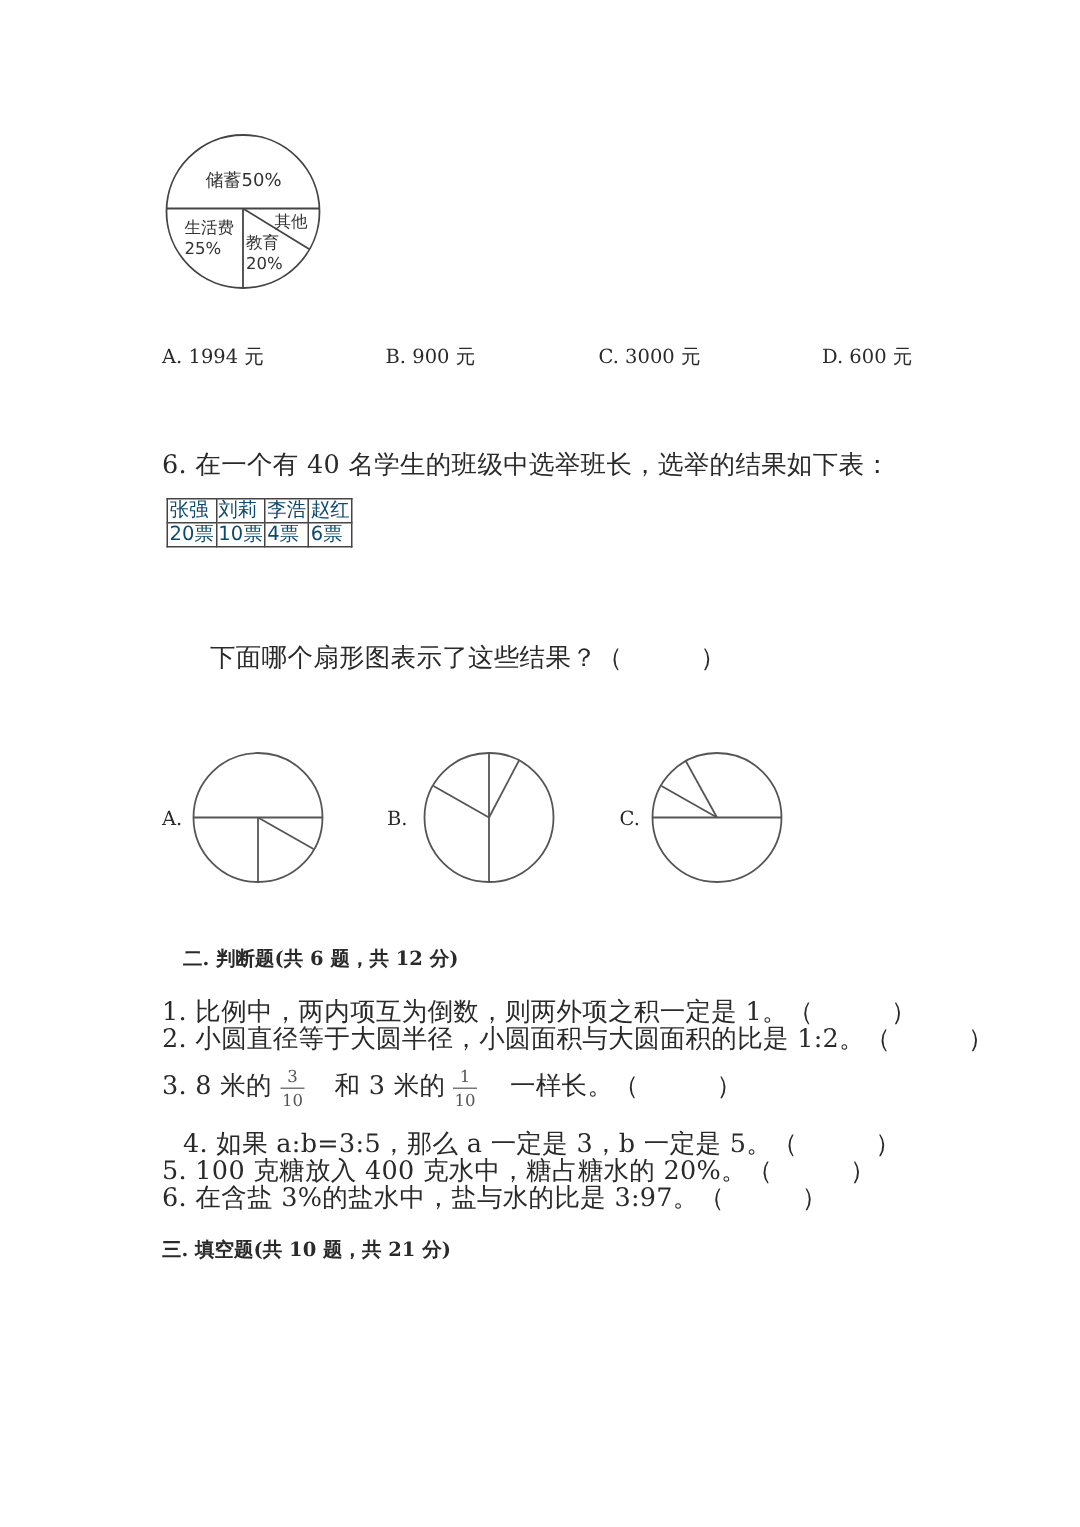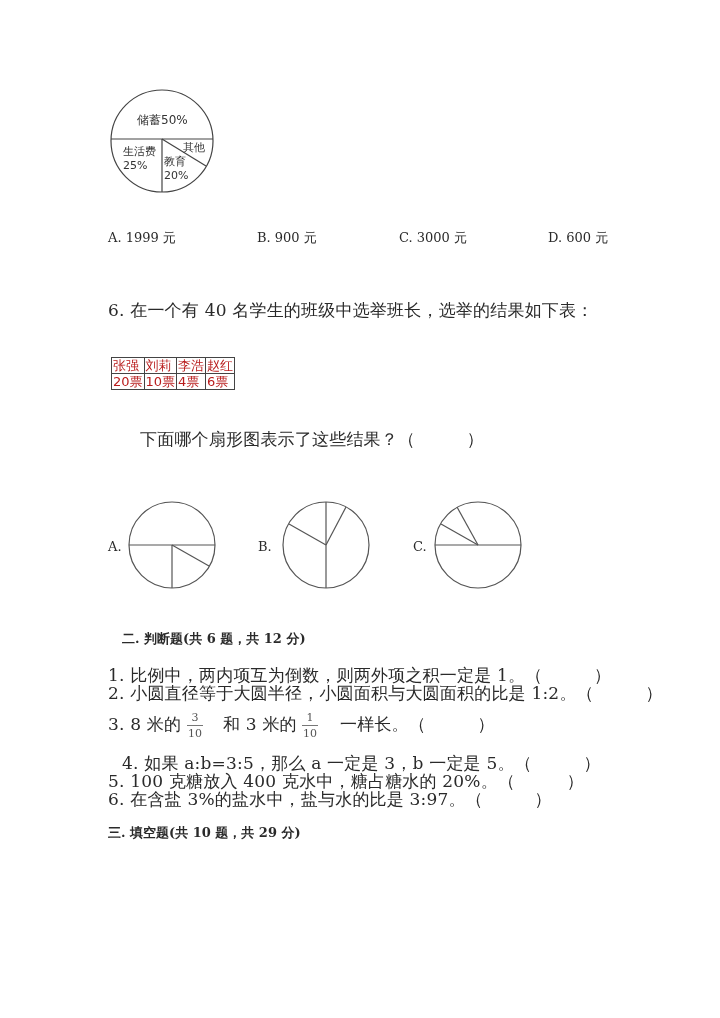--- a/index.html
+++ b/index.html
@@ -7,24 +7,24 @@
     width: 720px; height: 1018px; position: relative; overflow: hidden;
     font-family: "DejaVu Serif", "Liberation Serif", serif;
     color: #2a2a2a;
   }
   .abs { position: absolute; white-space: nowrap; }
   .txt { font-size: 17px; line-height: 16px; letter-spacing: 0.2px; }
   .opt { font-size: 13px; }
   .heading { font-size: 13px; font-weight: bold; }
   svg text { font-family: "DejaVu Sans", "Liberation Sans", sans-serif; fill: #333; }
   table.votes {
-    position: absolute; left: 111px; top: 357px;
+    position: absolute; left: 111px; top: 332px;
     border-collapse: collapse;
     font-family: "DejaVu Sans", "Liberation Sans", sans-serif;
-    font-size: 13px; color: #b91c1c;
+    font-size: 13px; color: #0c4a6e;
   }
   table.votes td {
     border: 1px solid #444; padding: 0 1px; height: 15px; line-height: 15px;
     text-align: left;
   }
   .frac {
     position: absolute; display: inline-flex; flex-direction: column; align-items: center;
     font-size: 11px; color: #555; line-height: 13px;
   }
   .frac .bar { width: 16px; border-top: 1px solid #777; margin: 1px 0; }
@@ -38,21 +38,21 @@
   <line x1="162" y1="139" x2="162" y2="192" stroke="#444" stroke-width="1.2"></line>
   <line x1="162" y1="139" x2="206" y2="166" stroke="#444" stroke-width="1.2"></line>
   <text x="137" y="124" font-size="12">储蓄50%</text>
   <text x="123" y="155" font-size="11">生活费</text>
   <text x="123" y="169" font-size="11">25%</text>
   <text x="164" y="165" font-size="11">教育</text>
   <text x="164" y="179" font-size="11">20%</text>
   <text x="183" y="151" font-size="11">其他</text>
 </svg>
 
-<div class="abs opt" style="left:108px;top:229px;">A. 1999 元</div>
+<div class="abs opt" style="left:108px;top:229px;">A. 1994 元</div>
 <div class="abs opt" style="left:257px;top:229px;">B. 900 元</div>
 <div class="abs opt" style="left:399px;top:229px;">C. 3000 元</div>
 <div class="abs opt" style="left:548px;top:229px;">D. 600 元</div>
 
 <div class="abs txt" style="left:108px;top:302px;">6. 在一个有 40 名学生的班级中选举班长，选举的结果如下表：</div>
 
 <table class="votes">
   <tbody>
       <tr>
     <td>张强</td>
@@ -113,13 +113,13 @@
   <span>1</span>
   <span class="bar"></span>
   <span>10</span>
 </div>
 <div class="abs txt" style="left:340px;top:716px;">一样长。（　　　）</div>
 
 <div class="abs txt" style="left:122px;top:755px;">4. 如果 a:b=3:5，那么 a 一定是 3，b 一定是 5。（　　　）</div>
 <div class="abs txt" style="left:108px;top:773px;">5. 100 克糖放入 400 克水中，糖占糖水的 20%。（　　　）</div>
 <div class="abs txt" style="left:108px;top:791px;">6. 在含盐 3%的盐水中，盐与水的比是 3:97。（　　　）</div>
 
-<div class="abs heading" style="left:108px;top:824px;">三. 填空题(共 10 题，共 29 分)</div>
+<div class="abs heading" style="left:108px;top:824px;">三. 填空题(共 10 题，共 21 分)</div>
 
 </body></html>

